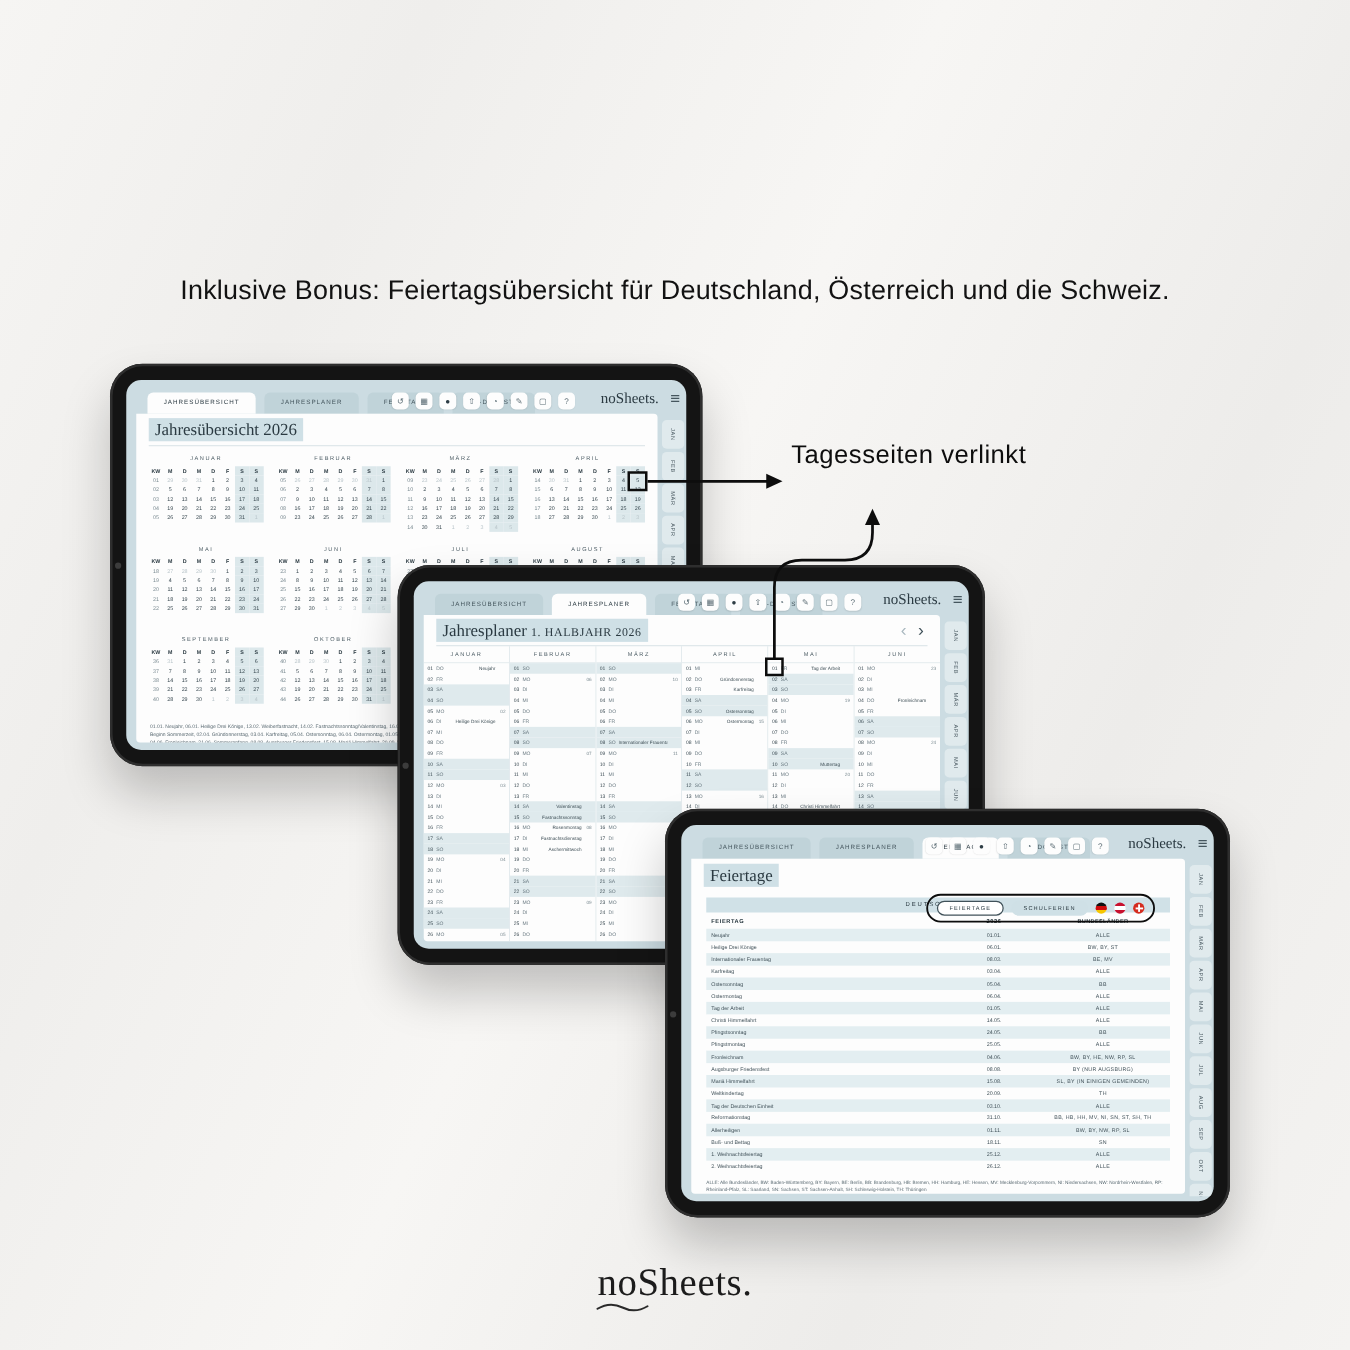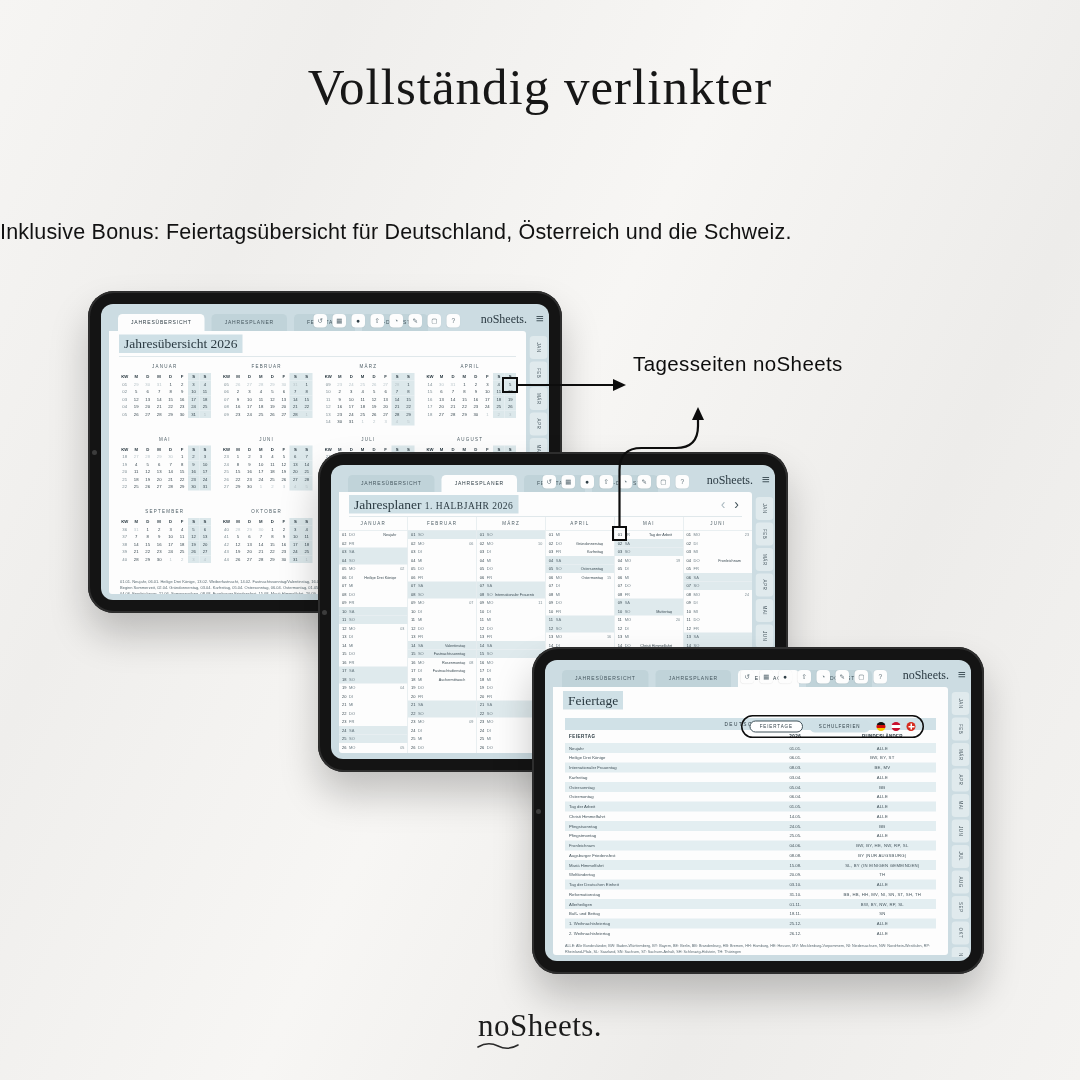--- a/index.html
+++ b/index.html
@@ -5,21 +5,21 @@
   html,body{margin:0;padding:0;}
   body{
     width:1080px;height:1080px;position:relative;overflow:hidden;
     font-family:"Liberation Sans",sans-serif;
     background:linear-gradient(115deg,#f6f5f3 0%,#efeeec 22%,#f7f6f4 48%,#edecea 74%,#f4f3f1 100%);
   }
   
   .headline{position:absolute;top:52px;left:0;width:100%;text-align:center;
     font-family:"Liberation Serif",serif;font-weight:400;color:#171717;
     font-size:51px;line-height:70px;letter-spacing:1px;}
-  .subtitle{position:absolute;top:220px;left:0;width:100%;
+  .subtitle{position:absolute;top:220px;left:0;width:100%;text-align:center;
     font-size:21.5px;color:#121212;letter-spacing:.2px;}
   
   .tablet{position:absolute;background:#141414;border-radius:26px;
     box-shadow:0 22px 38px rgba(0,0,0,.22), inset 0 0 0 2px #2e2e2e;}
   .cam{position:absolute;left:4px;top:50%;width:5px;height:5px;margin-top:-2px;
     border-radius:50%;background:#3c3c3c;}
   .screen{position:absolute;left:13px;top:13px;right:13px;bottom:13px;
     background:#ccdce2;border-radius:12px;overflow:hidden;}
   .inner{position:absolute;left:0;top:0;width:200%;height:200%;
     transform:scale(.5);transform-origin:0 0;}
@@ -117,21 +117,20 @@
   #t3 .panel{right:46px;}
   #t1 .sidetabs,#t2 .sidetabs,#t3 .sidetabs{right:3px;}
   #t1 .toolbar{right:178px;} #t2 .toolbar{right:172px;} #t3 .toolbar{right:168px;}
   #t1 .brand,#t2 .brand,#t3 .brand{right:44px;}
   #t1 .burger,#t2 .burger,#t3 .burger{right:10px;}
 </style>
 </head>
 <body>
 
 <div class="headline">
-  <div>Vollständig verlinkter</div>
 </div>
 <div class="subtitle">Inklusive Bonus: Feiertagsübersicht für Deutschland, Österreich und die Schweiz.</div>
 
 <div class="tablet" id="t1">
   <span class="cam"></span>
   <div class="screen">
     <div class="inner">
       <div class="chrome-tabs">
           <div class="ctab active">JAHRESÜBERSICHT</div>
           <div class="ctab">JAHRESPLANER</div>
@@ -2142,21 +2141,21 @@
               <span class="hc-land">ALLE</span>
             </div>
           </div>
         <div class="hlegend">ALLE: Alle Bundesländer, BW: Baden-Württemberg, BY: Bayern, BE: Berlin, BB: Brandenburg, HB: Bremen, HH: Hamburg, HE: Hessen, MV: Mecklenburg-Vorpommern, NI: Niedersachsen, NW: Nordrhein-Westfalen, RP: Rheinland-Pfalz, SL: Saarland, SN: Sachsen, ST: Sachsen-Anhalt, SH: Schleswig-Holstein, TH: Thüringen</div>
       </div>
     </div>
   </div>
 </div>
 
 <div class="anno-text">
-  <div>Tagesseiten noSheets</div>
+  <div>Tagesseiten verlinkt</div>
 </div>
 <svg class="overlay" viewBox="0 0 1080 1080">
   <rect x="503" y="378" width="14" height="14" fill="none" stroke="#0d0d0d" stroke-width="2"></rect>
   <line x1="518" y1="385" x2="616" y2="385" stroke="#0d0d0d" stroke-width="2.2"></line>
   <polygon points="626,385 613,379 613,391" fill="#0d0d0d"></polygon>
   <rect x="613" y="527" width="13" height="13" fill="none" stroke="#0d0d0d" stroke-width="2"></rect>
   <path d="M619.5 527 L619.5 470 Q619.5 448 641.5 448 L676 448 Q698 448 698 426 L698 418" fill="none" stroke="#0d0d0d" stroke-width="2.2"></path>
   <polygon points="698,407 692,420 704,420" fill="#0d0d0d"></polygon>
 </svg>
 

